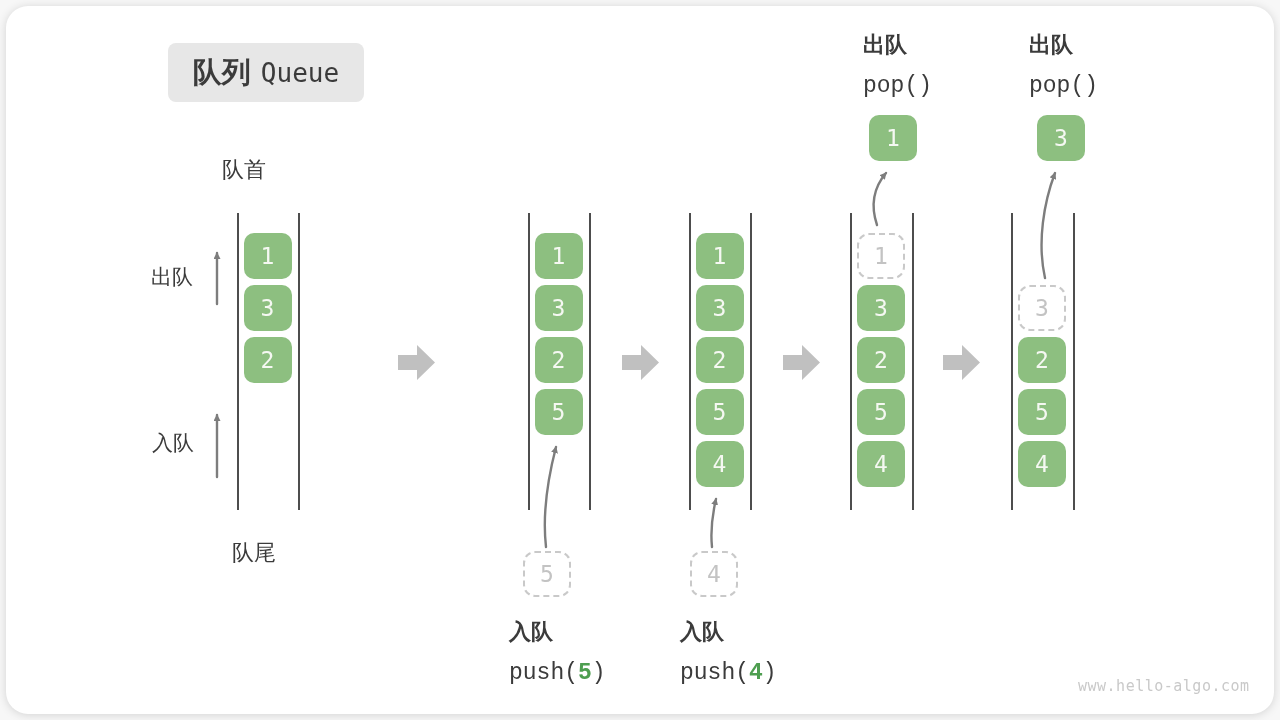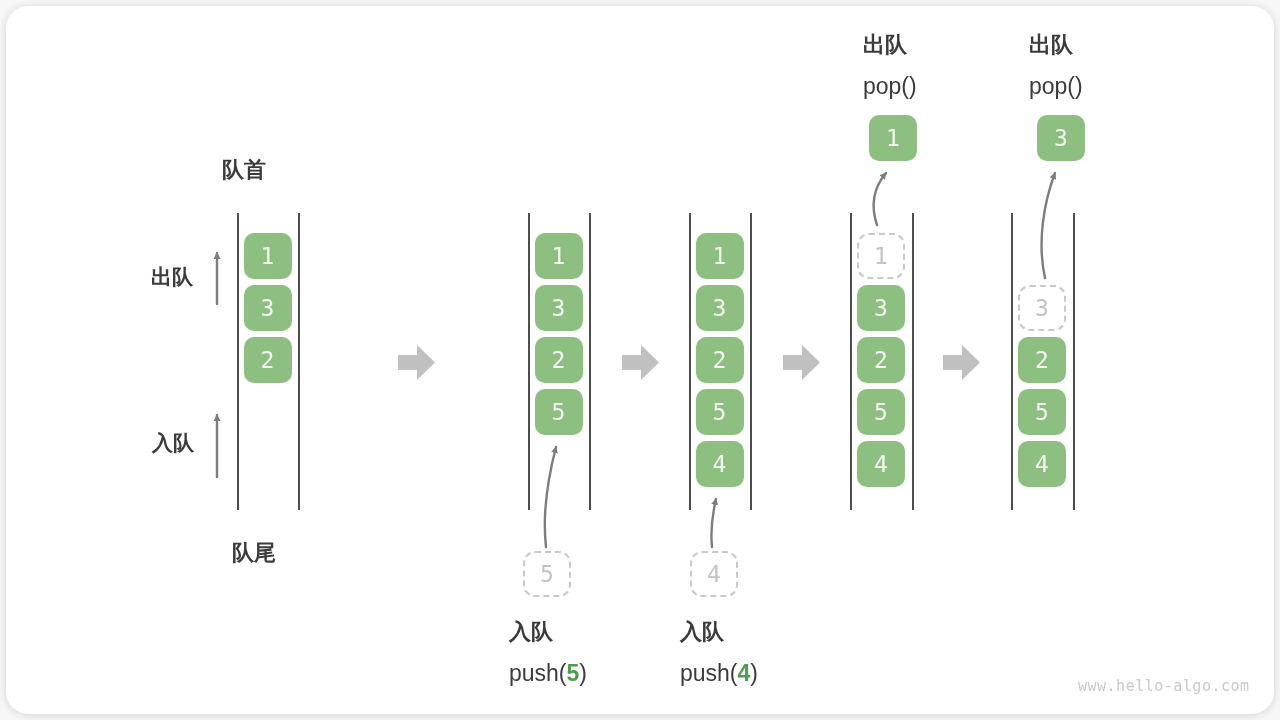--- a/index.html
+++ b/index.html
@@ -18,50 +18,54 @@
     background:#ffffff;border-radius:22px;box-shadow:0 1px 10px rgba(0,0,0,.15);
   }
   .layer{position:absolute;left:0;top:0;width:1280px;height:720px;}
   .title-box{
     position:absolute;left:168px;top:43px;width:196px;height:59px;
     background:var(--title-bg);border-radius:8px;display:flex;
     align-items:center;justify-content:center;gap:10px;color:var(--text);
   }
   .title-zh{font-size:29px;font-weight:700;}
   .title-en{font-family:"DejaVu Sans Mono",monospace;font-size:26px;}
-  .side-label{position:absolute;color:var(--text);font-weight:700;font-size:22px;white-space:nowrap;}
+  .side-label{position:absolute;color:var(--text);font-weight:400;font-size:22px;white-space:nowrap;}
   #lbl-front{left:222px;top:155px;}
   #lbl-rear{left:232px;top:538px;}
   #lbl-dequeue{left:151px;top:263px;font-size:21px;}
   #lbl-enqueue{left:152px;top:429px;font-size:21px;}
   .wall{position:absolute;width:2px;background:var(--column-line);}
   .qbox{
     position:absolute;width:48px;height:46px;border-radius:10px;
     display:flex;align-items:center;justify-content:center;
     font-family:"DejaVu Sans Mono",monospace;font-size:23px;box-sizing:border-box;
   }
   .qbox.solid{background:var(--box-green);color:var(--box-number);}
   .qbox.dashed{border:2px dashed var(--dashed-border);background:#fff;color:var(--dashed-number);border-radius:12px;}
   .caption{position:absolute;color:var(--text);white-space:nowrap;}
   .cap-op{font-size:22px;font-weight:700;margin-bottom:13px;}
-  .cap-code{font-family:Liberation Sans, sans-serif;font-size:23px;}
+  .cap-code{font-family:Liberation Mono, monospace;font-size:23px;}
   .cap-code .arg{color:var(--code-arg-green);font-weight:700;}
   .watermark{
     position:absolute;left:1078px;top:677px;color:var(--watermark);
     font-family:"DejaVu Sans Mono",monospace;font-size:15px;letter-spacing:.5px;
   }
   svg{position:absolute;left:0;top:0;pointer-events:none;}
 </style>
 </head>
 <body>
 
 <div class="card"></div>
 
 <div class="layer">
 
+  <div class="title-box">
+    <span class="title-zh">队列</span>
+    <span class="title-en">Queue</span>
+  </div>
 
   <div id="lbl-front" class="side-label">队首</div>
   <div id="lbl-rear" class="side-label">队尾</div>
   <div id="lbl-dequeue" class="side-label">出队</div>
   <div id="lbl-enqueue" class="side-label">入队</div>
 
   <svg id="arrows-overlay" width="1280" height="720" viewBox="0 0 1280 720">
     <defs>
       <marker id="ah" markerWidth="7" markerHeight="7" refX="6" refY="3.5" orient="auto" markerUnits="userSpaceOnUse">
         <path d="M0,0 L7,3.5 L0,7 Z" style="fill:var(--thin-arrow)"></path>

